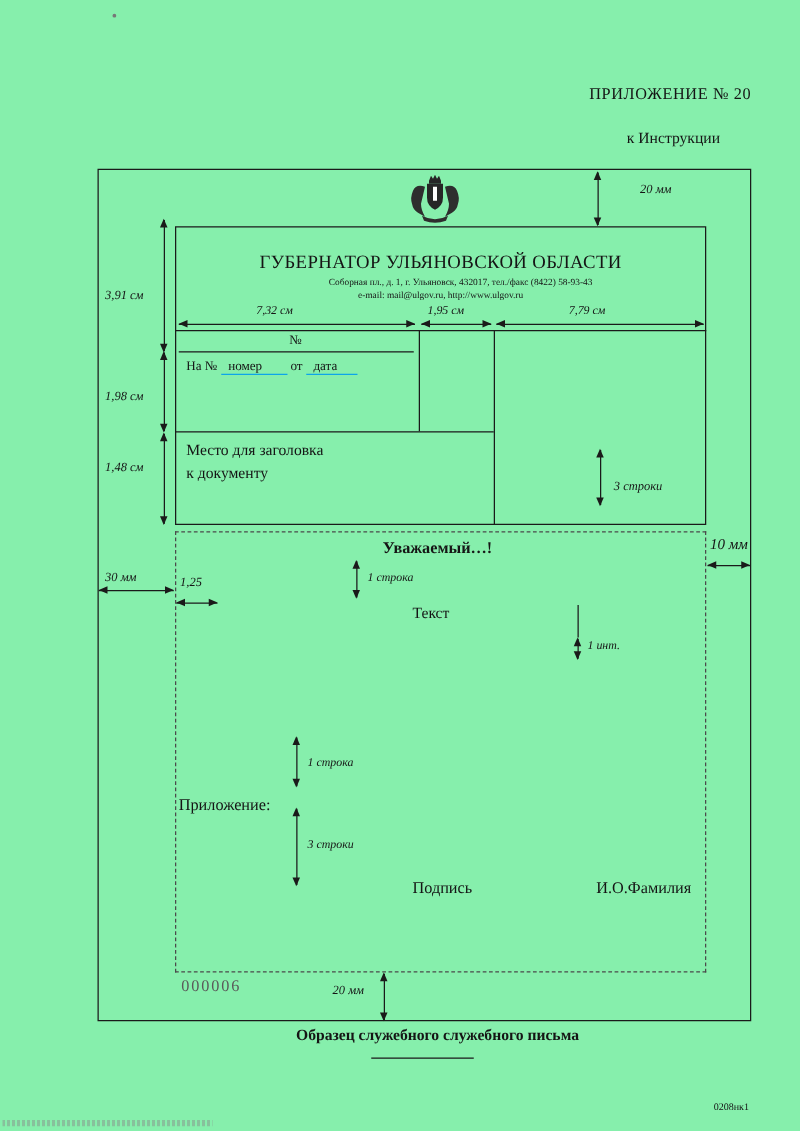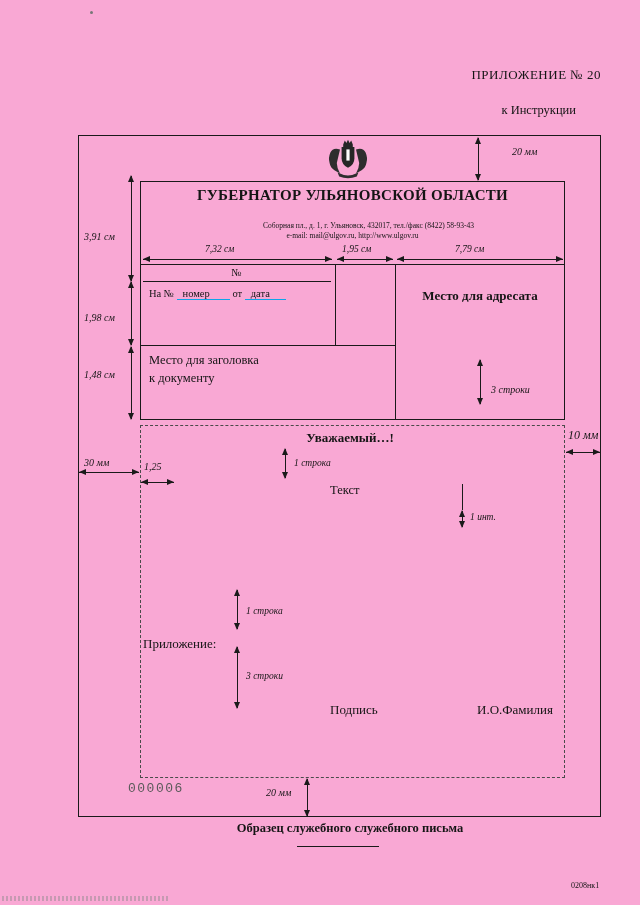--- a/index.html
+++ b/index.html
@@ -1,19 +1,19 @@
 <!DOCTYPE html>
 <html><head>
 <meta charset="utf-8">
 <style>
   * { box-sizing: border-box; }
   html, body { margin: 0; padding: 0; background: #ffffff; }
   .sheet {
     position: relative; width: 640px; height: 905px; margin: 0 auto;
-    background: #f9a8d4; color: #151515; overflow: hidden;
+    background: #86efac; color: #151515; overflow: hidden;
     font-family: "Liberation Serif", serif;
   }
   .abs { position: absolute; }
   .txt { position: absolute; white-space: nowrap; }
   .dim { position: absolute; font-size: 10px; white-space: nowrap; font-style: italic; }
   .hl  { position: absolute; height: 1px; background: #1a1a1a; }
   .vl  { position: absolute; width: 1px; background: #1a1a1a; }
   .box { position: absolute; border: 1px solid #1a1a1a; }
   .dashed { position: absolute; border: 1px dashed #4a4a4a; }
   .arrow-h { position: absolute; height: 0; border-top: 1px solid #1a1a1a; }
@@ -42,21 +42,21 @@
     <rect x="28" y="13" width="4" height="14" fill="#fdfdfc"></rect>
     <path d="M20 13 q-9 -3 -12 4 q-3 7 -1 13 q1 6 6 9 l7 4 q-4 -7 -4 -13 z" fill="#2e2e2e"></path>
     <path d="M40 13 q9 -3 12 4 q3 7 1 13 q-1 6 -6 9 l-7 4 q4 -7 4 -13 z" fill="#2e2e2e"></path>
     <path d="M17 42 q13 7 26 0 l-2 5 q-11 4 -22 0 z" fill="#2e2e2e"></path>
   </svg>
 
   <div class="arrow-v" style="left:478px;top:138px;height:42px"></div>
   <div class="dim" style="left:512px;top:146px">20 мм</div>
 
   <div class="box" style="left:140px;top:181px;width:425px;height:239px"></div>
-  <div class="txt" style="left:140px;top:187px;width:425px;text-align:center;font-weight:bold;font-size:15px;letter-spacing:.3px">ГУБЕРНАТОР УЛЬЯНОВСКОЙ ОБЛАСТИ</div>
+  <div class="txt" style="left:140px;top:202px;width:425px;text-align:center;font-weight:normal;font-size:15px;letter-spacing:.3px">ГУБЕРНАТОР УЛЬЯНОВСКОЙ ОБЛАСТИ</div>
   <div class="txt" style="left:140px;top:221px;width:457px;text-align:center;font-size:7.5px">Соборная пл., д. 1, г. Ульяновск, 432017, тел./факс (8422) 58-93-43</div>
   <div class="txt" style="left:140px;top:231px;width:425px;text-align:center;font-size:7.5px">e-mail: mail@ulgov.ru, http://www.ulgov.ru</div>
 
   <div class="dim" style="left:205px;top:244px;font-size:9.5px">7,32 см</div>
   <div class="dim" style="left:342px;top:244px;font-size:9.5px">1,95 см</div>
   <div class="dim" style="left:455px;top:244px;font-size:9.5px">7,79 см</div>
   <div class="arrow-h" style="left:143px;top:259px;width:189px"></div>
   <div class="arrow-h" style="left:337px;top:259px;width:56px"></div>
   <div class="arrow-h" style="left:397px;top:259px;width:166px"></div>
 
@@ -68,21 +68,20 @@
   <div class="txt" style="left:140px;top:267px;width:193px;text-align:center;font-size:10.5px">№</div>
   <div class="hl" style="left:143px;top:281px;width:188px"></div>
 
   <div class="txt" style="left:149px;top:288px;font-size:10.5px">
     <span>На №</span>
     <span class="u" style="padding:0 20px 0 6px">номер</span>
     <span>от</span>
     <span class="u" style="padding:0 16px 0 6px">дата</span>
   </div>
 
-  <div class="txt" style="left:397px;top:288px;width:166px;text-align:center;font-weight:bold;font-size:13px">Место для адресата</div>
   <div class="arrow-v" style="left:480px;top:360px;height:44px"></div>
   <div class="dim" style="left:491px;top:384px">3 строки</div>
 
   <div class="dim" style="left:84px;top:231px">3,91 см</div>
   <div class="arrow-v" style="left:131px;top:176px;height:105px"></div>
   <div class="dim" style="left:84px;top:312px">1,98 см</div>
   <div class="arrow-v" style="left:131px;top:282px;height:63px"></div>
   <div class="dim" style="left:84px;top:369px">1,48 см</div>
   <div class="arrow-v" style="left:131px;top:347px;height:72px"></div>
 
@@ -115,21 +114,21 @@
 
   <div class="arrow-v" style="left:237px;top:590px;height:39px"></div>
   <div class="dim" style="left:246px;top:606px;font-size:9.5px">1 строка</div>
   <div class="txt" style="left:143px;top:636px;font-size:13px">Приложение:</div>
   <div class="arrow-v" style="left:237px;top:647px;height:61px"></div>
   <div class="dim" style="left:246px;top:671px;font-size:9.5px">3 строки</div>
 
   <div class="txt" style="left:330px;top:702px;font-size:13px">Подпись</div>
   <div class="txt" style="left:477px;top:702px;font-size:13px">И.О.Фамилия</div>
 
-  <div class="txt" style="left:128px;top:781px;font-family:Liberation Mono, monospace;font-size:13px;color:#5a5a5a;letter-spacing:1.5px">000006</div>
+  <div class="txt" style="left:145px;top:781px;font-family:Liberation Serif, serif;font-size:13px;color:#5a5a5a;letter-spacing:1.5px">000006</div>
 
   <div class="dim" style="left:266px;top:787px">20 мм</div>
   <div class="arrow-v" style="left:307px;top:779px;height:37px"></div>
 
   <div class="txt" style="left:160px;top:821px;width:380px;text-align:center;font-weight:bold;font-size:12.5px">Образец служебного служебного письма</div>
   <div class="hl" style="left:297px;top:846px;width:82px"></div>
   <div class="txt" style="left:571px;top:881px;font-size:8px">0208нк1</div>
 
   <div class="abs" style="left:90px;top:11px;width:3px;height:3px;background:#777;border-radius:50%"></div>
   <div class="abs" style="left:2px;top:896px;width:168px;height:5px;opacity:.45;background:repeating-linear-gradient(90deg,#888 0 2px,transparent 2px 4px)"></div>

